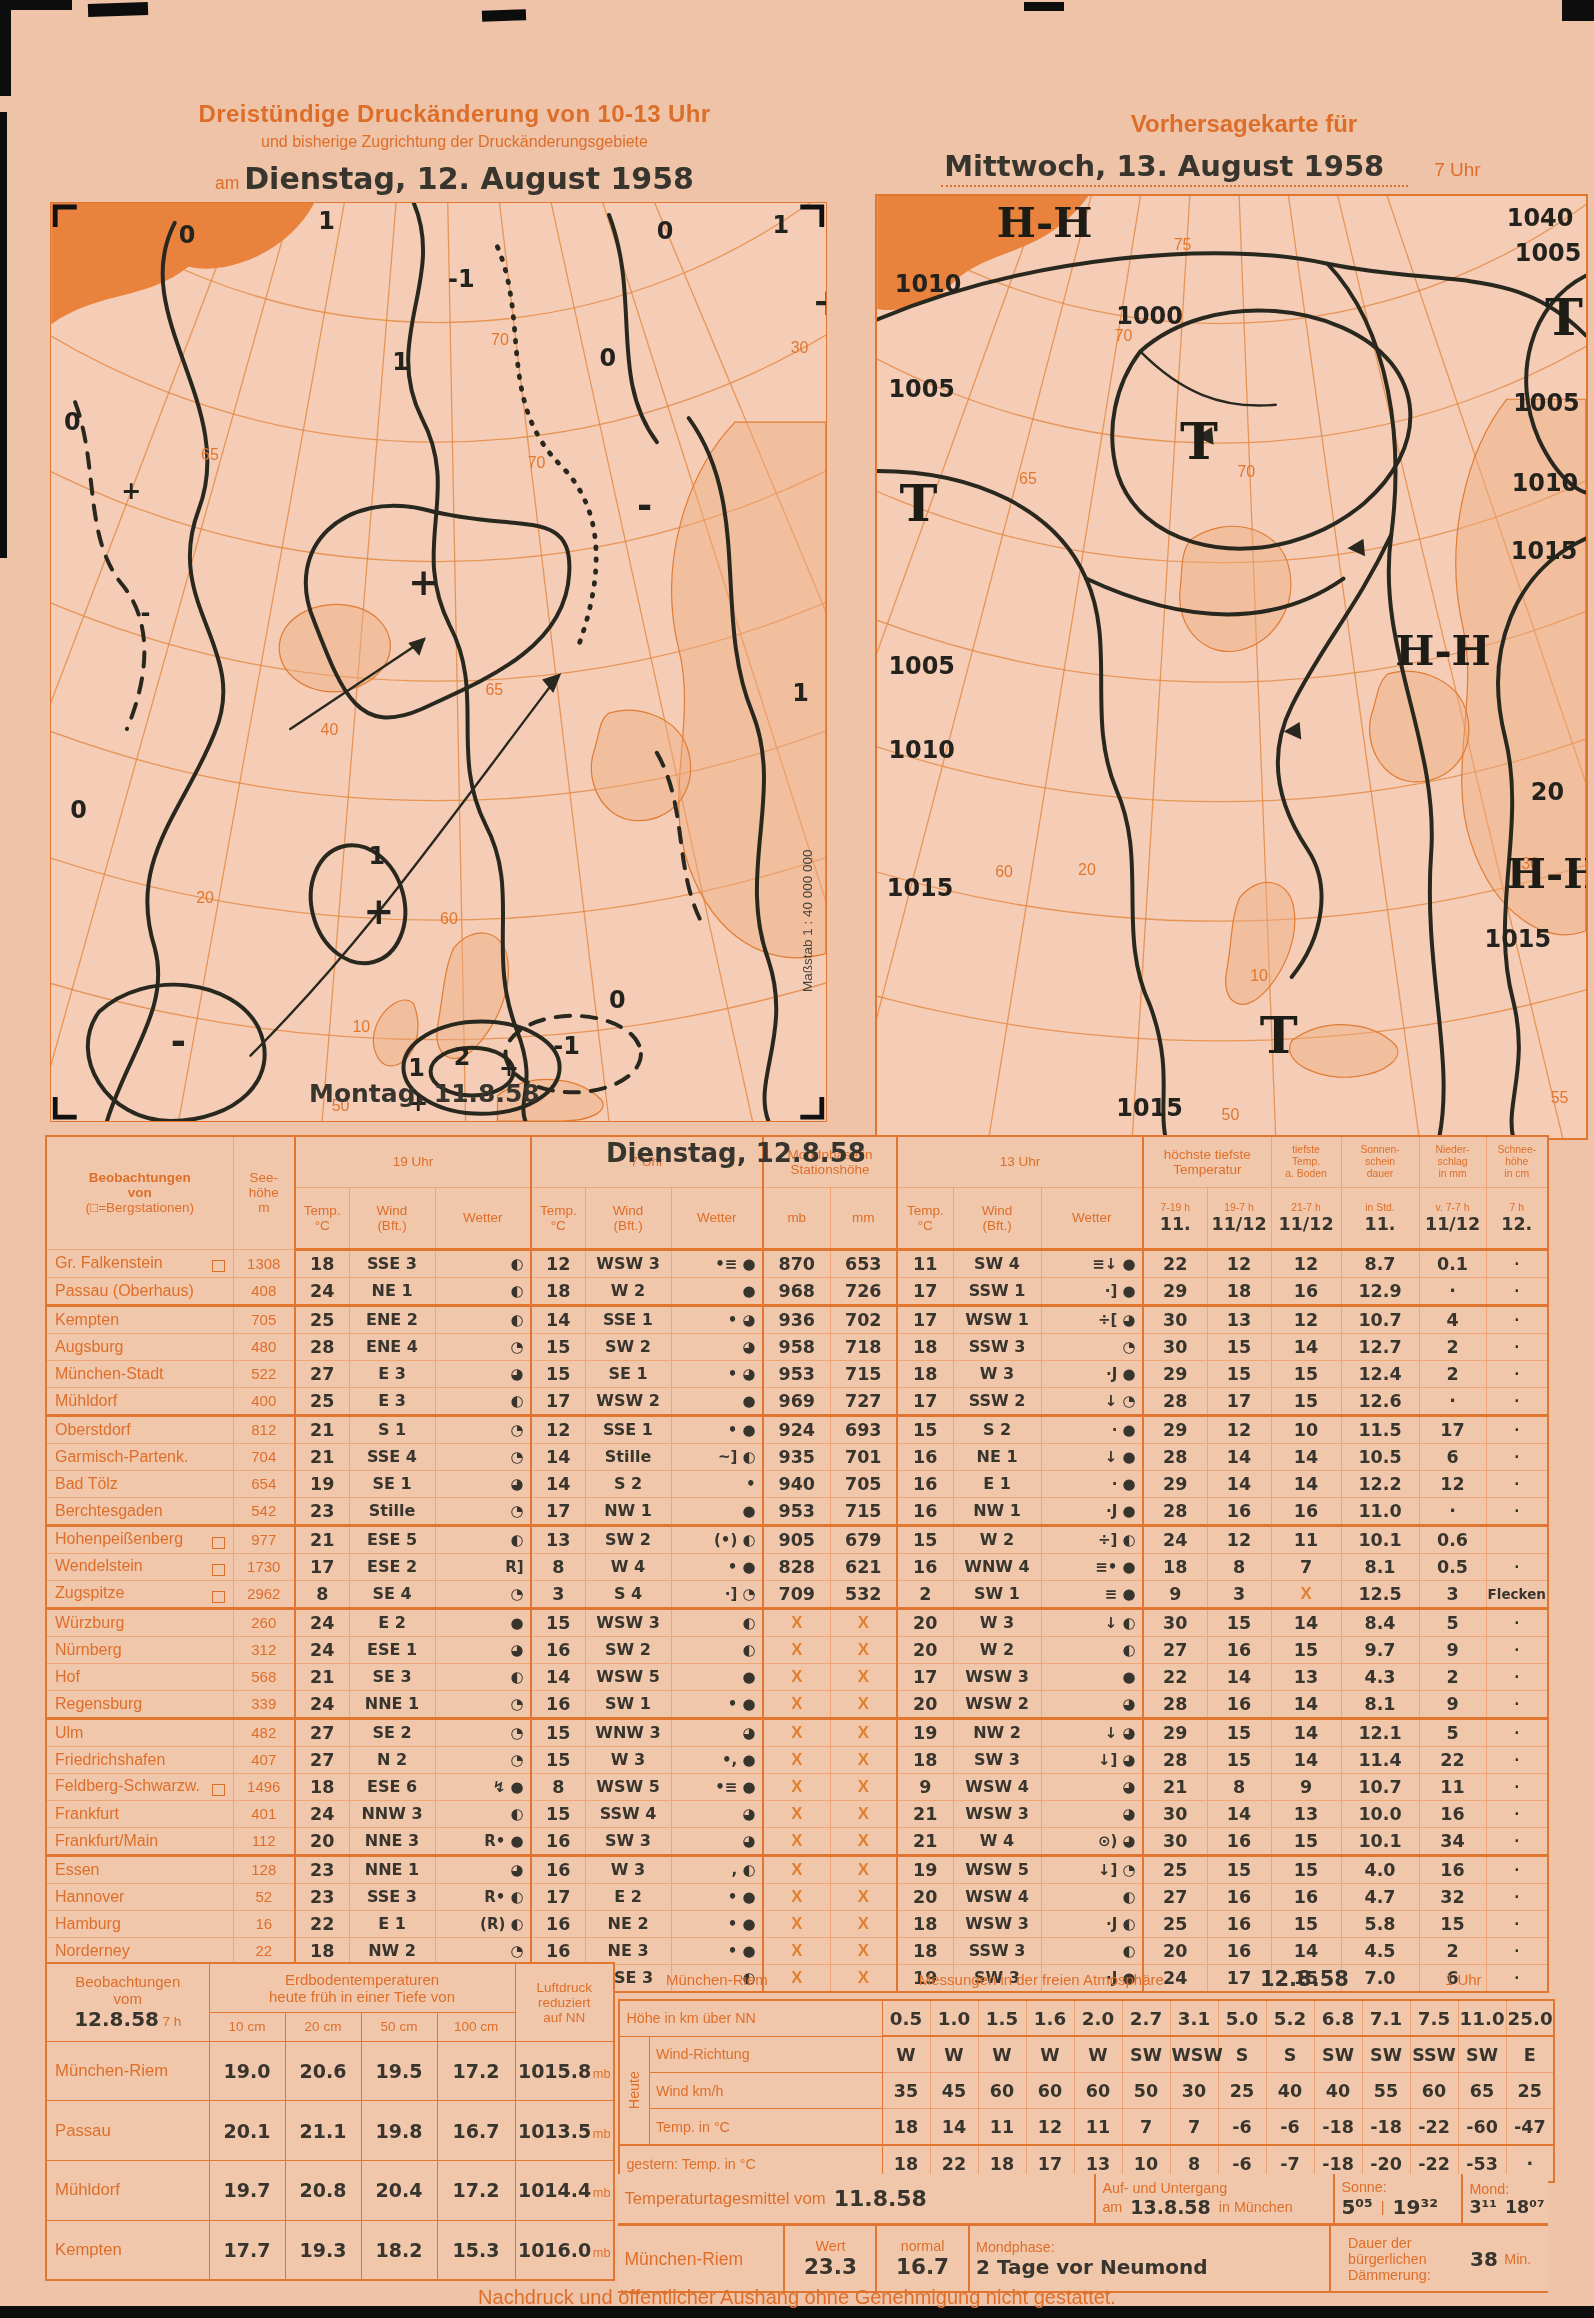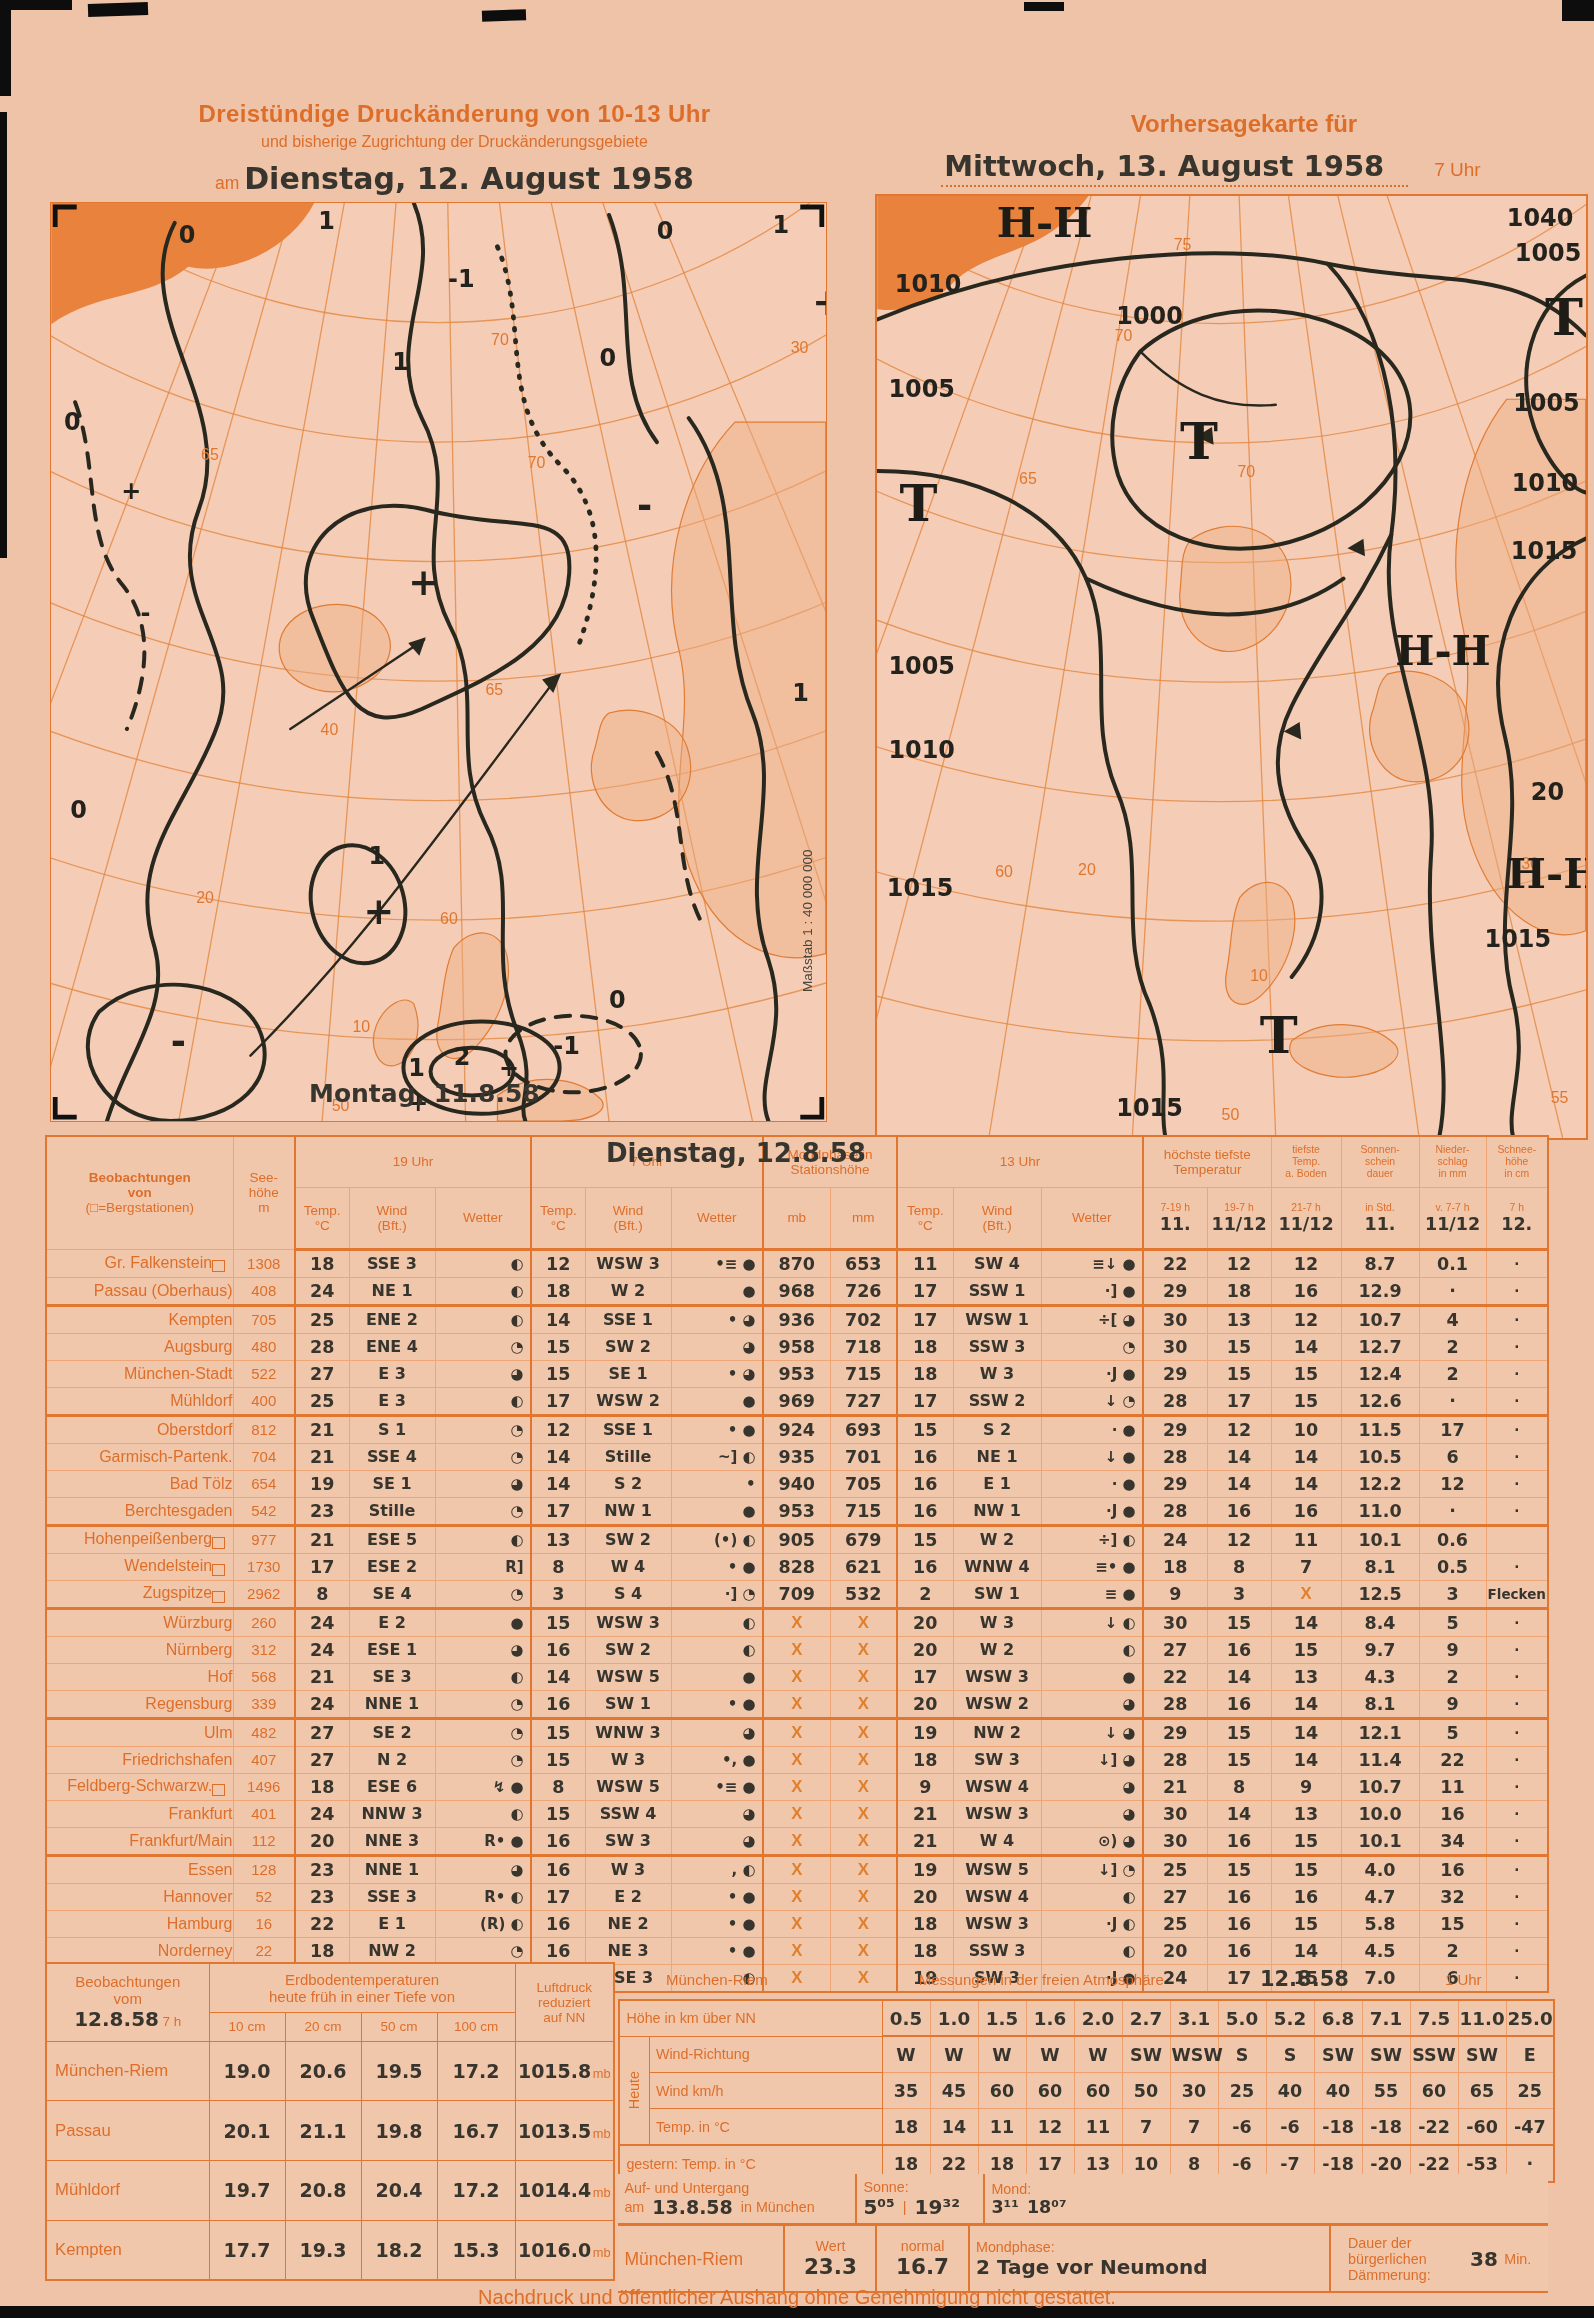--- a/index.html
+++ b/index.html
@@ -43,21 +43,21 @@
   
   table{border-collapse:collapse;table-layout:fixed;}
   .obs{position:absolute;left:45px;top:1135px;width:1502px;border:2.4px solid #e0762f;background:#f1c7ab;}
   .obs th,.obs td{padding:0;overflow:hidden;white-space:nowrap;}
   .obs thead th{font-weight:400;color:#dd6e2a;font-size:13.5px;text-align:center;vertical-align:middle;border:0.8px solid #f0a674;}
   .obs thead tr.r2 th{border-bottom:3.2px solid #e0762f;}
   .obs thead .sub{font-size:10.4px;line-height:12px;}
   .obs thead .hwd{font-size:17.5px;}
   .obs tbody td{height:26px;text-align:center;font-size:17.5px;border:0.8px solid #f0a674;border-top:0.8px solid #f0a674;}
   .obs tbody td{font-family:"DejaVu Sans",sans-serif;font-weight:700;color:#37352d;}
-  .obs tbody td.name{text-align:right;font-family:"Liberation Sans",sans-serif;font-weight:400;font-size:16px;}
+  .obs tbody td.name{text-align:left;padding-left:8px;font-family:"Liberation Sans",sans-serif;font-weight:400;font-size:16px;}
   .obs tbody td.alt{font-family:"Liberation Sans",sans-serif;font-weight:400;color:#dd6e2a;font-size:15px;}
   .obs tbody td.wind{font-size:16px;}
   .obs tbody td.wx{font-size:15px;text-align:right;padding-right:6.4px;}
   .obs tbody td.sno{font-size:13.5px;}
   .obs tbody td.xm{color:#e0802f;font-family:"Liberation Sans",sans-serif;font-weight:700;font-size:16.7px;}
   .obs tbody tr.gs td{border-top:3.2px solid #e0762f;}
   .bergbox{display:inline-block;width:10.4px;height:10.4px;border:1.6px solid #dd6e2a;float:right;margin:6.4px 8px 0 0;}
   
   .obs tbody td:nth-child(2){border-left:1.6px solid #e0762f;}
   .obs tbody td:nth-child(3),.obs tbody td:nth-child(6),.obs tbody td:nth-child(9),
@@ -1170,20 +1170,26 @@
           <td>-18</td>
           <td>-20</td>
           <td>-22</td>
           <td>-53</td>
           <td>·</td>
         </tr>
     </tbody>
   </table>
 
   <div class="strip s1">
+    <div class="sbox" style="width:478px;">
+      <div class="inline">
+          <span class="lab" style="font-size:16.7px;">Temperaturtagesmittel vom</span>
+        <span class="hw" style="font-size:22px;">11.8.58</span>
+        </div>
+    </div>
     <div class="sbox" style="width:239px;">
       <div class="lab">Auf- und Untergang</div>
       <div class="inline">
           <span class="lab">am</span>
         <span class="hw" style="font-size:19px;">13.8.58</span>
         <span class="lab">in München</span>
         </div>
     </div>
     <div class="sbox" style="width:128px;">
       <div class="lab">Sonne:</div>

